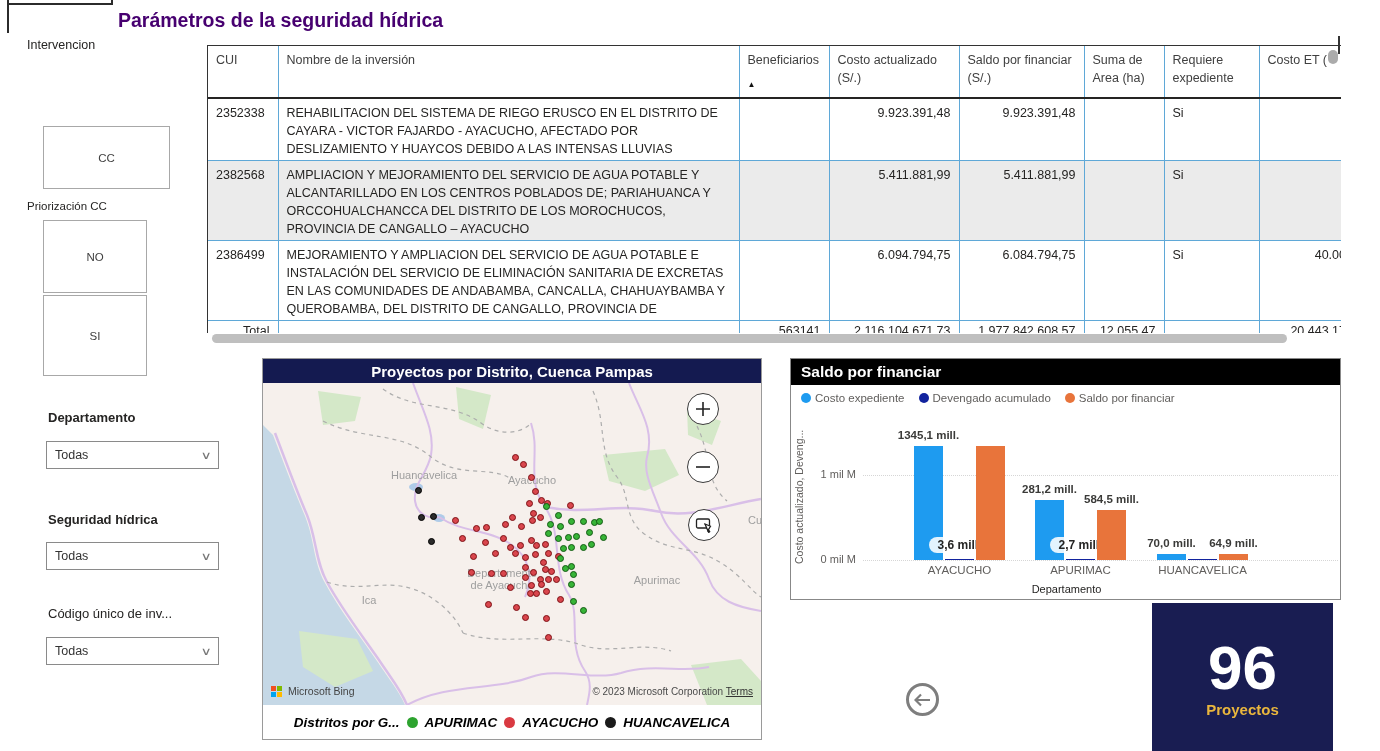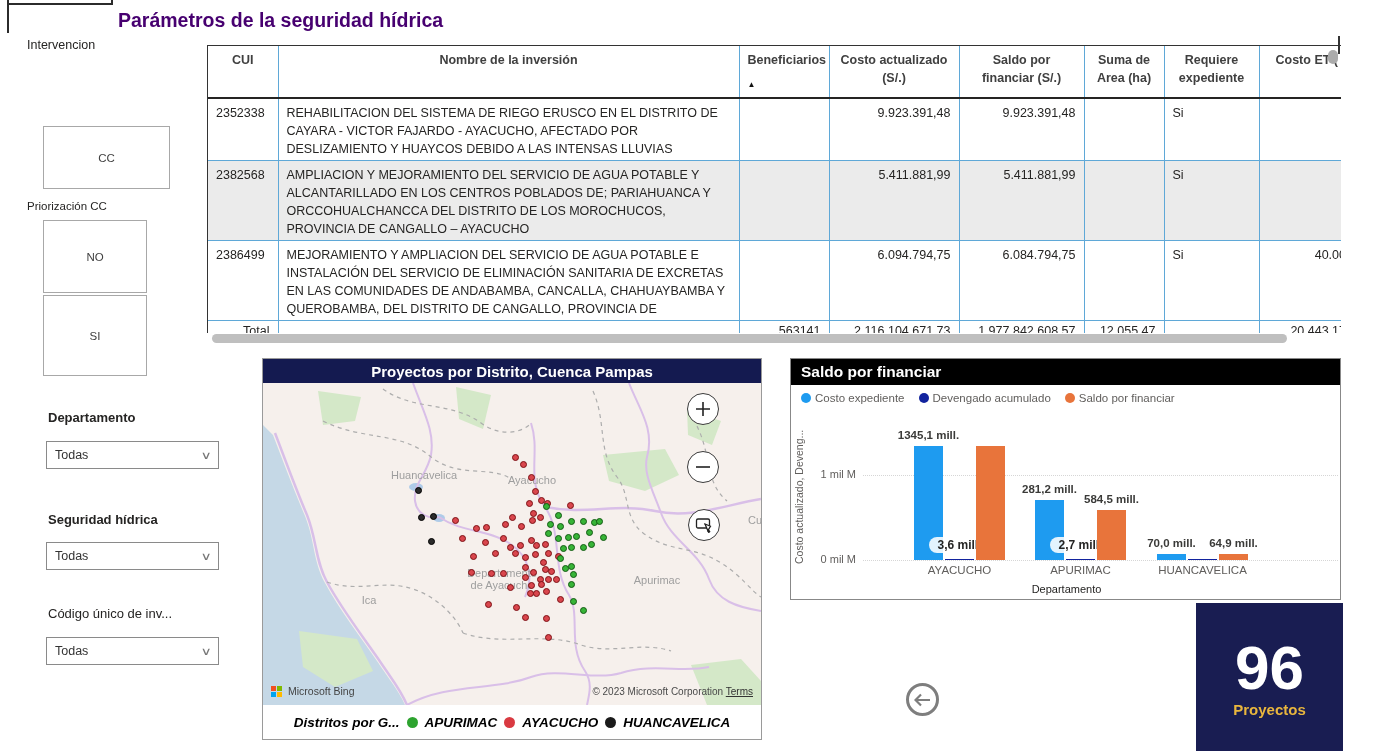--- a/index.html
+++ b/index.html
@@ -24,21 +24,21 @@
             padding:0 8px;font-size:12.5px;color:#333;justify-content:space-between;cursor:pointer;}
   .chev{color:#777;font-size:11px;transform:scaleX(1.4);}
 
   
   #table-card{left:207px;top:45px;width:1133px;height:287px;overflow:hidden;
               border-top:1.5px solid #333;border-left:1.5px solid #333;}
   table{border-collapse:collapse;table-layout:fixed;width:1146px;font-size:12.5px;}
   th,td{border-left:1px solid #5FA8D7;vertical-align:top;padding:5px 8px 2px 8px;line-height:18px;
         overflow:hidden;}
   th:first-child,td:first-child{border-left:none;}
-  th{text-align:center;font-weight:bold;color:#404040;height:44px;position:relative;}
+  th{text-align:left;font-weight:normal;color:#404040;height:44px;position:relative;}
   thead tr{border-bottom:2px solid #252423;}
   tbody tr{border-bottom:1px solid #5FA8D7;}
   tbody tr.striped{background:#EBEBEB;}
   td.num{text-align:right;}
   tr.total-row{border-top:1.5px solid #252423;border-bottom:1.5px solid #252423;font-weight:normal;}
   tr.total-row td{padding-top:2px;padding-bottom:2px;line-height:17px;}
   .sort-arrow{position:absolute;left:8px;bottom:3px;font-size:8px;color:#111;}
 
   
   #hscroll{left:212px;top:334px;width:1075px;height:9px;border-radius:5px;background:#bfbfbf;}
@@ -76,21 +76,21 @@
   .gridline{position:absolute;left:72px;width:475px;border-top:1.5px dotted #d6d6d6;}
   .ytick{position:absolute;left:8px;width:57px;text-align:right;font-size:11px;color:#605E5C;}
   .bar{position:absolute;cursor:pointer;}
   .bar-label{position:absolute;width:100px;text-align:center;font-size:11.5px;font-weight:bold;color:#3a3a38;}
   .pill{position:absolute;transform:translateX(-50%);background:rgba(255,255,255,0.88);border-radius:8px;
         padding:1px 9px;font-size:12px;font-weight:bold;color:#252423;white-space:nowrap;}
   .xcat{position:absolute;width:120px;text-align:center;font-size:11.5px;color:#605E5C;top:205px;}
   #x-title{position:absolute;left:0;width:551px;text-align:center;top:224px;font-size:11px;color:#252423;}
 
   
-  #count-card{left:1196px;top:603px;width:147px;height:148px;background:#191D52;display:flex;flex-direction:column;
+  #count-card{left:1152px;top:603px;width:181px;height:148px;background:#191D52;display:flex;flex-direction:column;
               align-items:center;justify-content:center;gap:2px;}
   #count-value{color:#fff;font-size:62px;font-weight:bold;line-height:1;}
   #count-label{color:#E9B63D;font-size:15px;font-weight:bold;}
 
   
   #back-btn{left:906px;top:683px;width:33px;height:33px;border-radius:50%;border:3px solid #7e7e7e;background:#fff;
             display:flex;align-items:center;justify-content:center;cursor:pointer;box-sizing:border-box;}
 </style>
 </head>
 <body>

